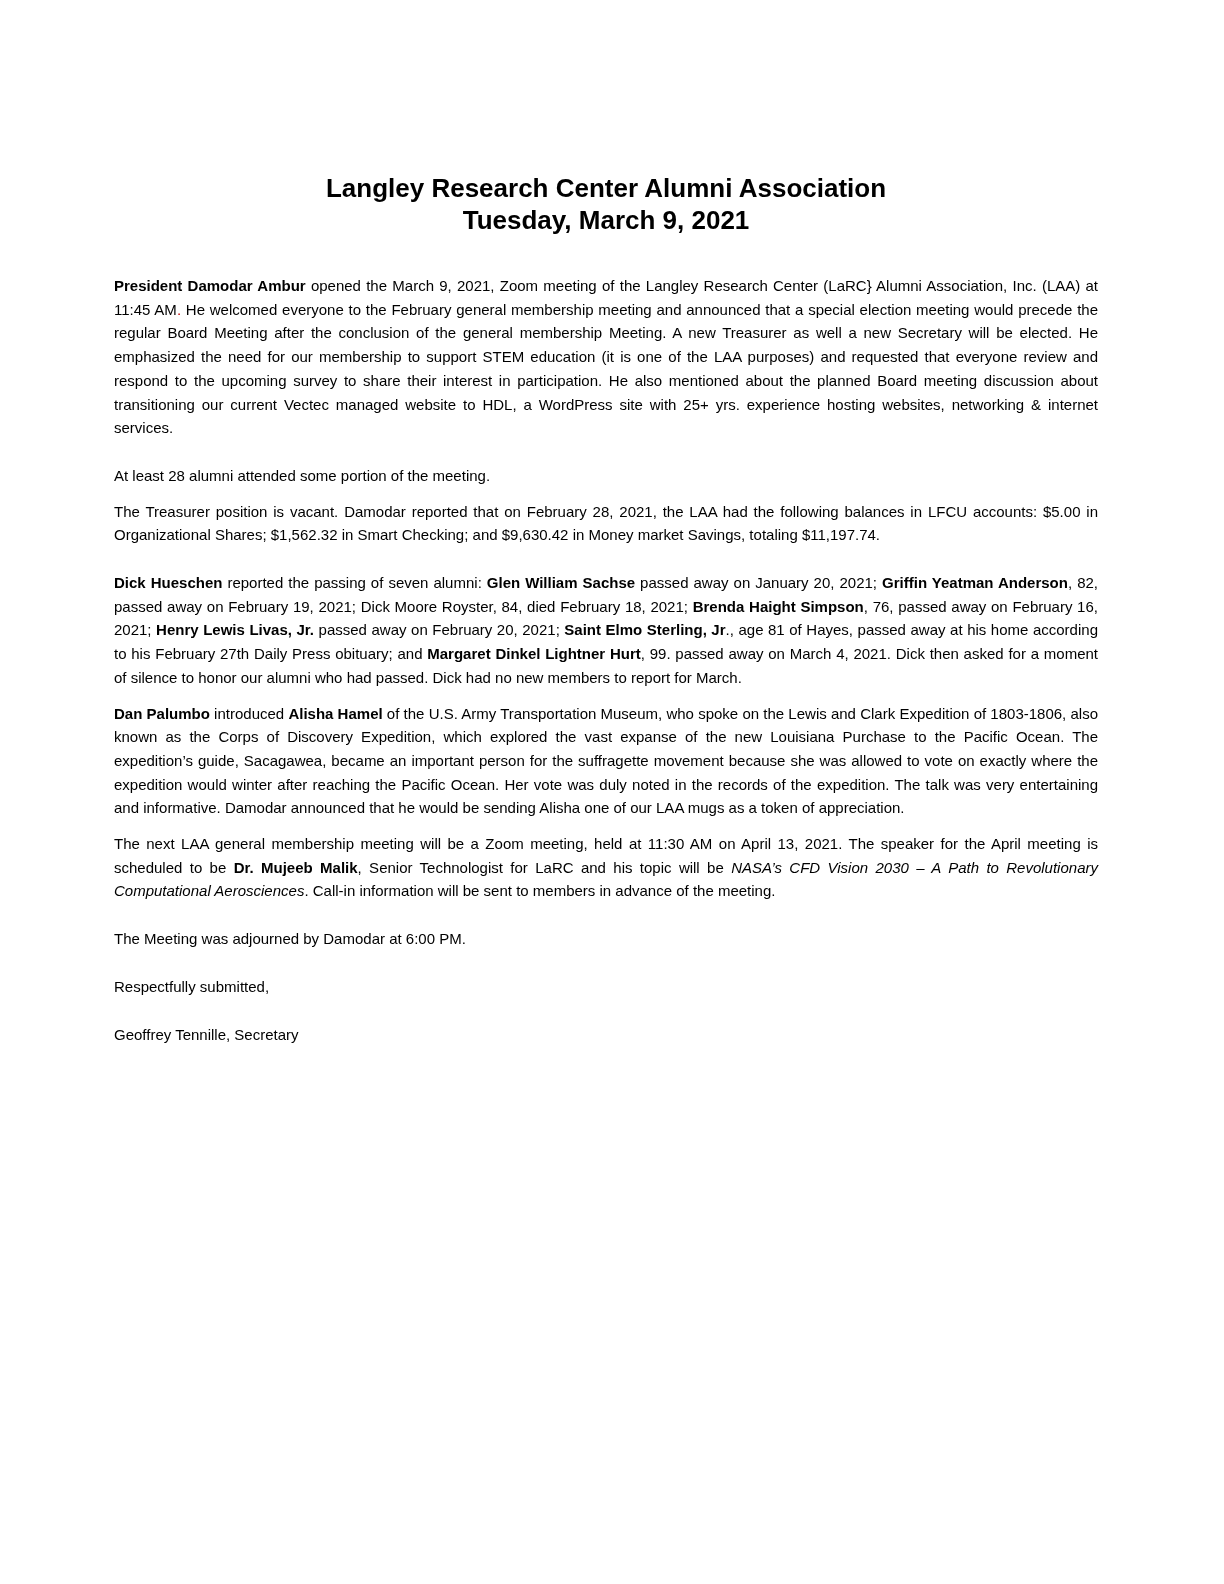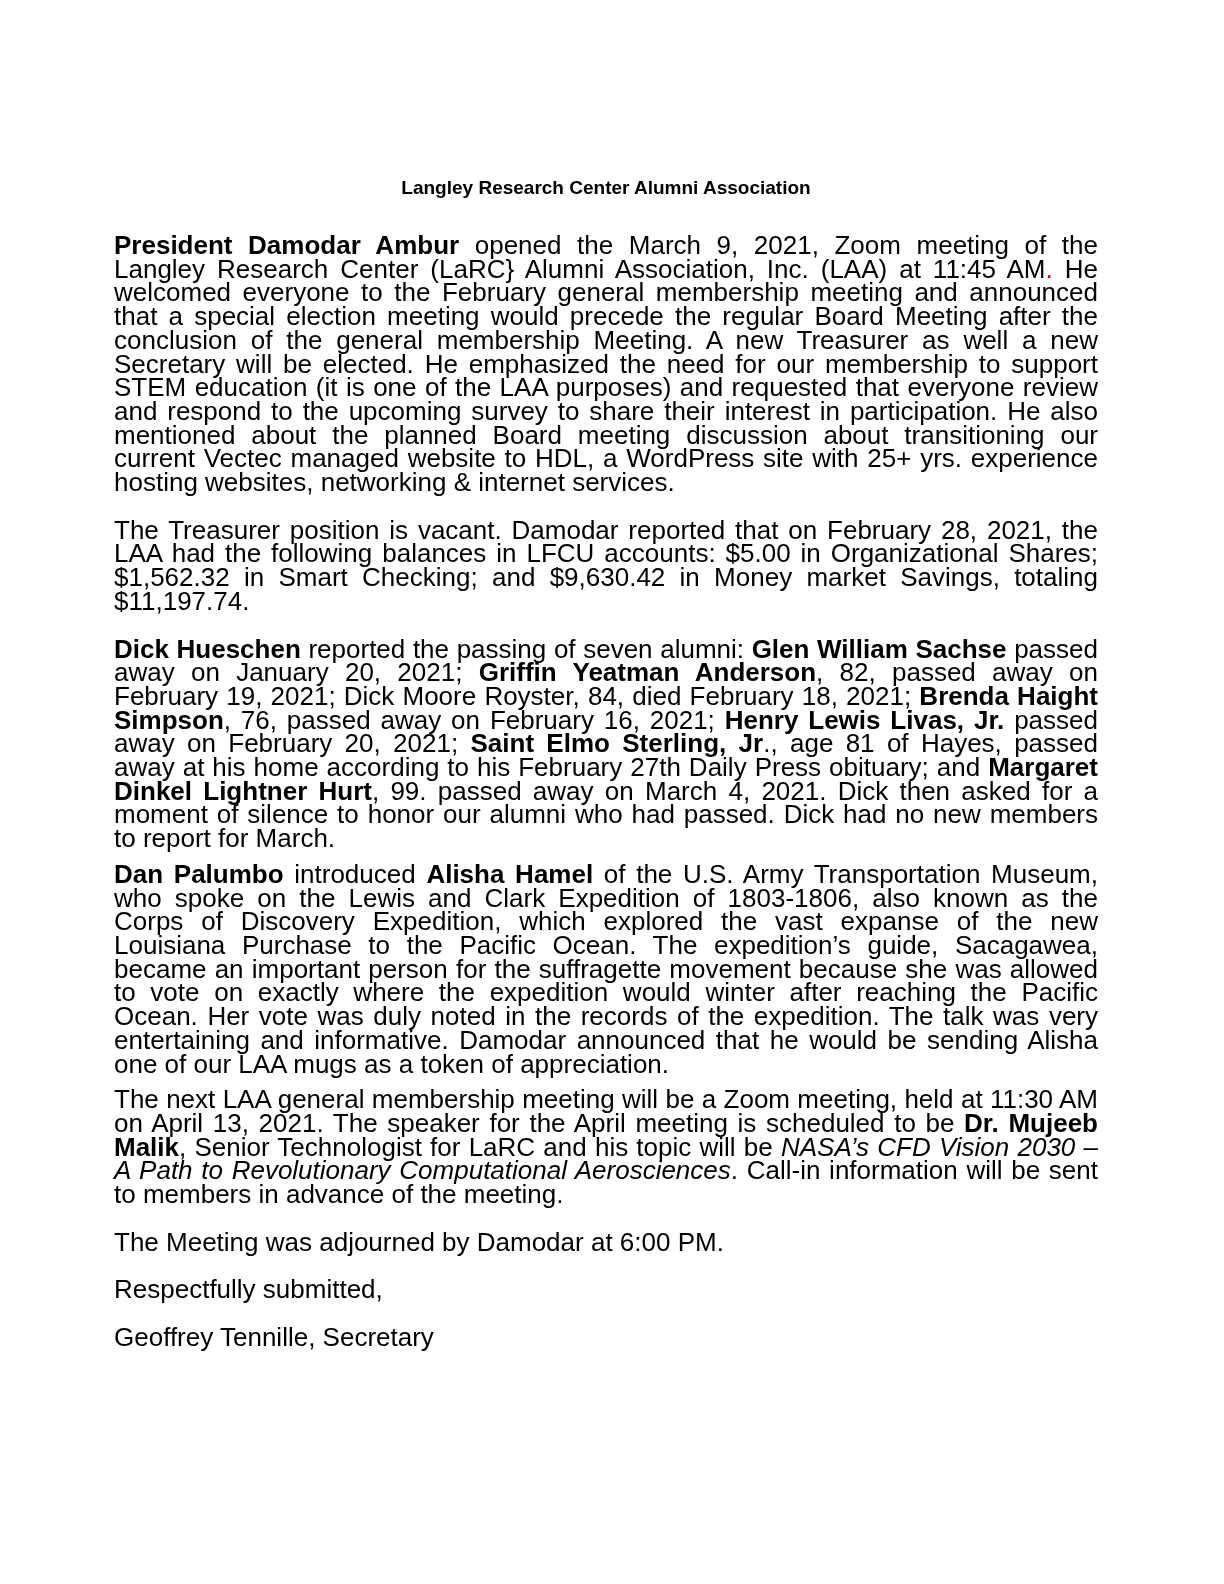--- a/index.html
+++ b/index.html
@@ -1,40 +1,42 @@
 <!DOCTYPE html>
 <html><head>
 <meta charset="utf-8">
 <style>
   html, body { margin: 0; padding: 0; background: #ffffff; }
   body { width: 1224px; height: 1584px; position: relative; overflow: hidden; }
   .page {
     position: absolute; left: 114px; top: 172px; width: 984px;
     font-family: "Liberation Sans", sans-serif; color: #000;
   }
-  .title-block { text-align: center; font-weight: bold; font-size: 19px; line-height: 32px; margin-bottom: 30px; }
+  .title-block { text-align: center; font-weight: bold; font-size: 26px; line-height: 32px; margin-bottom: 38px; }
   .title-line { display: block; }
   p.para {
-    margin: 0 0 12px 0; font-size: 26px; line-height: 23.7px; text-align: justify;
+    margin: 0 0 12px 0; font-size: 15px; line-height: 23.7px; text-align: justify;
   }
   p.para.gap-lg { margin-bottom: 24px; }
   p.para.left { text-align: left; }
   .b { font-weight: bold; }
   .i { font-style: italic; }
   .red { color: #c00000; }
 </style>
 </head>
 <body>
 
 <div class="page">
   <div class="title-block">
     <span class="title-line">Langley Research Center Alumni Association</span>
+    <span class="title-line">Tuesday, March 9, 2021</span>
   </div>
 
   <p class="para gap-lg"><span class="b">President Damodar Ambur</span><span> opened the March 9, 2021, Zoom meeting of the Langley Research Center (LaRC} Alumni Association, Inc. (LAA) at 11:45 AM</span><span class="red" style="color: rgb(192, 0, 0);">.</span><span>  He welcomed everyone to the February general membership meeting and announced that a special election meeting would precede the regular Board Meeting after the conclusion of the general membership Meeting. A new Treasurer as well a new Secretary will be elected.  He emphasized the need for our membership to support STEM education (it is one of the LAA purposes) and requested that everyone review and respond to the upcoming survey to share their interest in participation. He also mentioned about the planned Board meeting discussion about transitioning our current Vectec managed website to HDL, a WordPress site with 25+ yrs. experience hosting websites, networking &amp; internet services.</span></p>
+  <p class="para"><span>At least 28 alumni attended some portion of the meeting.</span></p>
   <p class="para gap-lg"><span>The Treasurer position is vacant. Damodar reported that on February 28, 2021, the LAA had the following balances in LFCU accounts: $5.00 in Organizational Shares; $1,562.32 in Smart Checking; and $9,630.42 in Money market Savings, totaling $11,197.74.</span></p>
   <p class="para"><span class="b">Dick Hueschen</span><span> reported the passing of seven alumni: </span><span class="b">Glen William Sachse</span><span> passed away on January 20, 2021; </span><span class="b">Griffin Yeatman Anderson</span><span>, 82, passed away on February 19, 2021; Dick Moore Royster, 84, died February 18, 2021; </span><span class="b">Brenda Haight Simpson</span><span>, 76, passed away on February 16, 2021; </span><span class="b">Henry Lewis Livas, Jr.</span><span> passed away on February 20, 2021; </span><span class="b">Saint Elmo Sterling, Jr</span><span>., age 81 of Hayes, passed away at his home according to his February 27th Daily Press obituary; and </span><span class="b">Margaret Dinkel Lightner Hurt</span><span>, 99. passed away on March 4, 2021. Dick then asked for a moment of silence to honor our alumni who had passed. Dick had no new members to report for March.</span></p>
   <p class="para"><span class="b">Dan Palumbo</span><span> introduced </span><span class="b">Alisha Hamel</span><span> of the U.S. Army Transportation Museum, who spoke on the Lewis and Clark Expedition of 1803-1806, also known as the Corps of Discovery Expedition, which explored the vast expanse of the new Louisiana Purchase to the Pacific Ocean. The expedition’s guide, Sacagawea, became an important person for the suffragette movement because she was allowed to vote on exactly where the expedition would winter after reaching the Pacific Ocean. Her vote was duly noted in the records of the expedition. The talk was very entertaining and informative. Damodar announced that he would be sending Alisha one of our LAA mugs as a token of appreciation.</span></p>
   <p class="para gap-lg"><span>The next LAA general membership meeting will be a Zoom meeting, held at 11:30 AM on April 13, 2021. The speaker for the April meeting is scheduled to be </span><span class="b">Dr. Mujeeb Malik</span><span>, Senior Technologist for LaRC and his topic will be </span><span class="i">NASA’s CFD Vision 2030 – A Path to Revolutionary Computational Aerosciences</span><span>. Call-in information will be sent to members in advance of the meeting.</span></p>
   <p class="para left gap-lg"><span>The Meeting was adjourned by Damodar at 6:00 PM.</span></p>
   <p class="para left gap-lg"><span>Respectfully submitted,</span></p>
   <p class="para left"><span>Geoffrey Tennille, Secretary</span></p>
 </div>
 
 </body></html>

